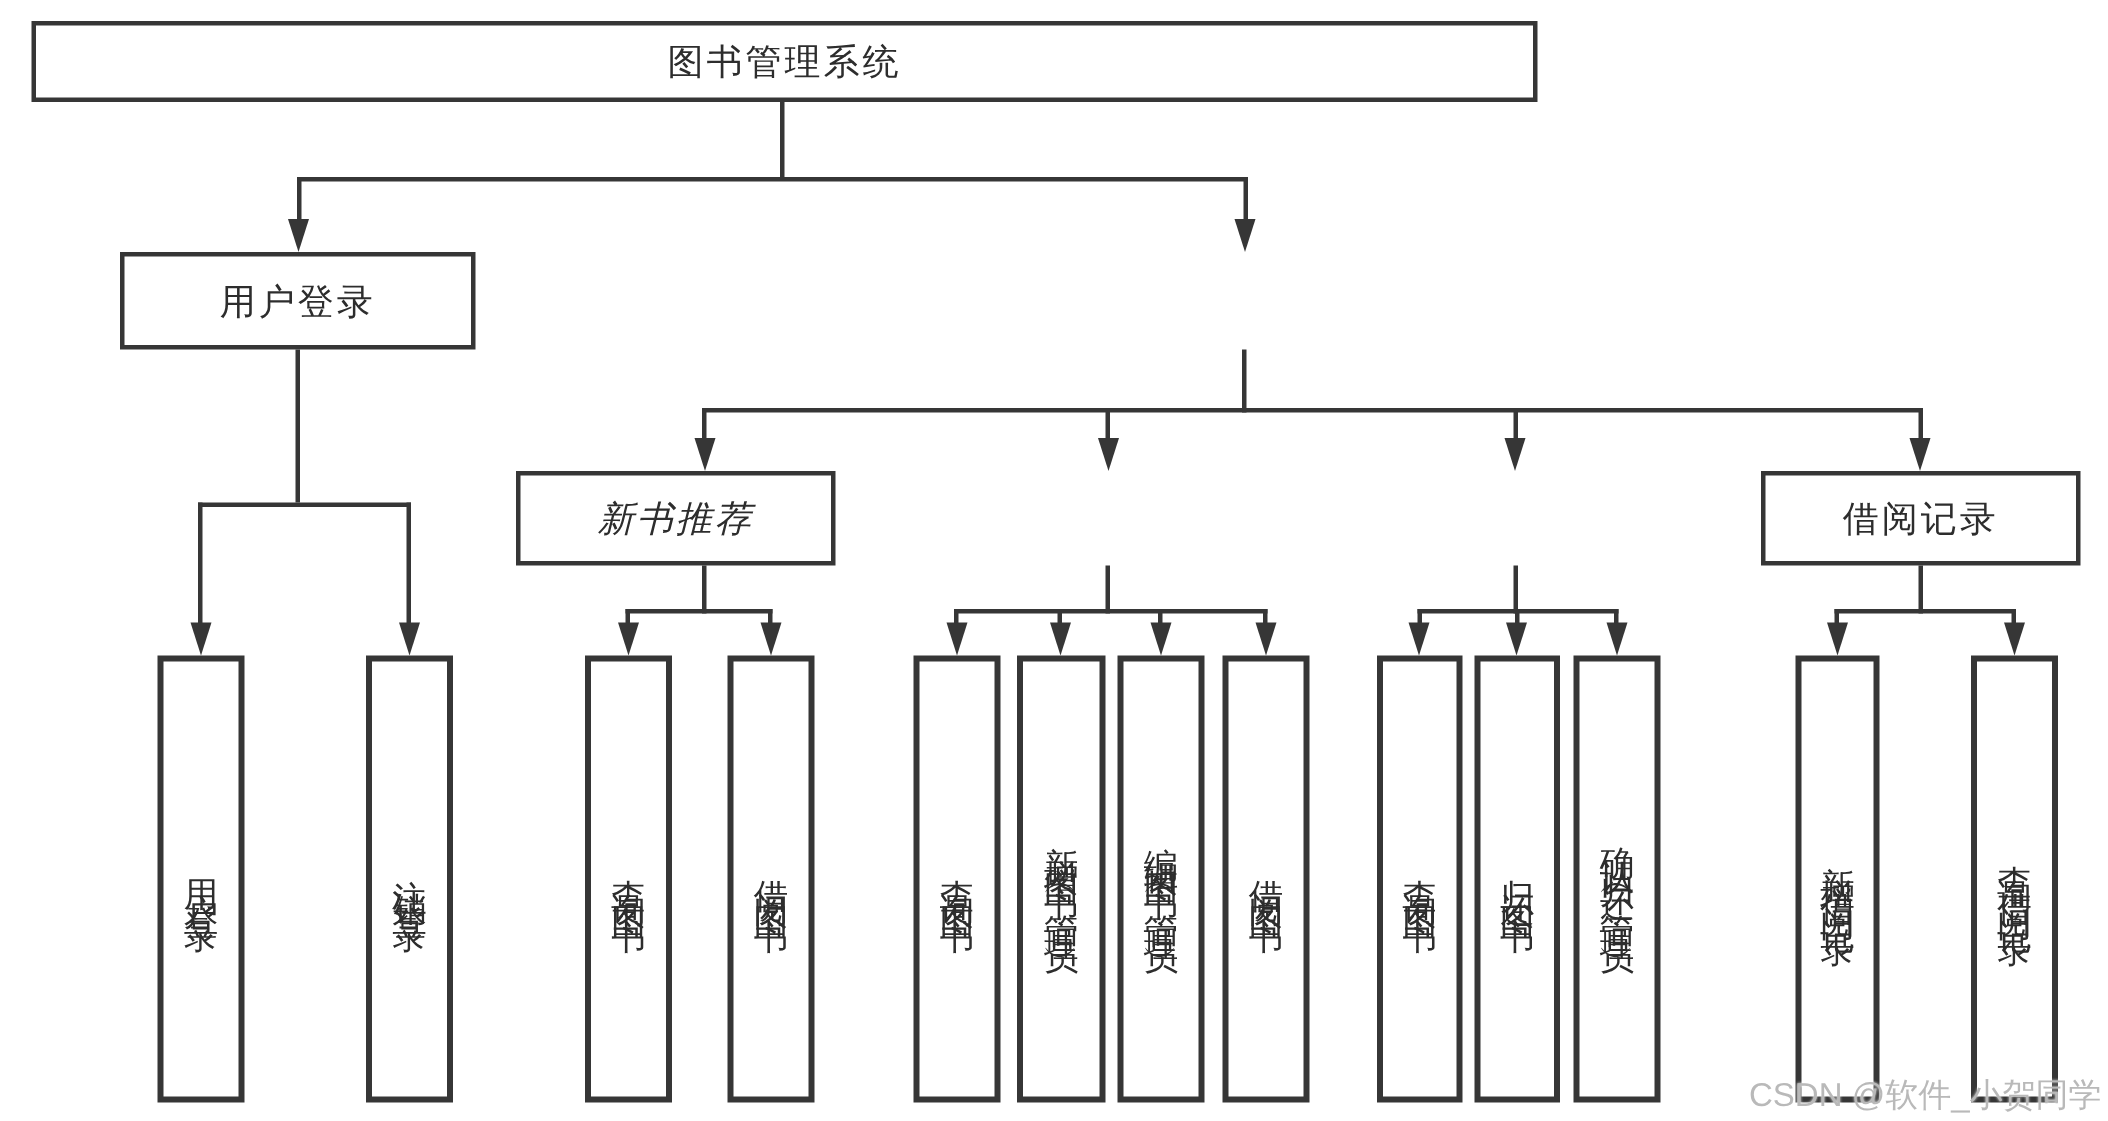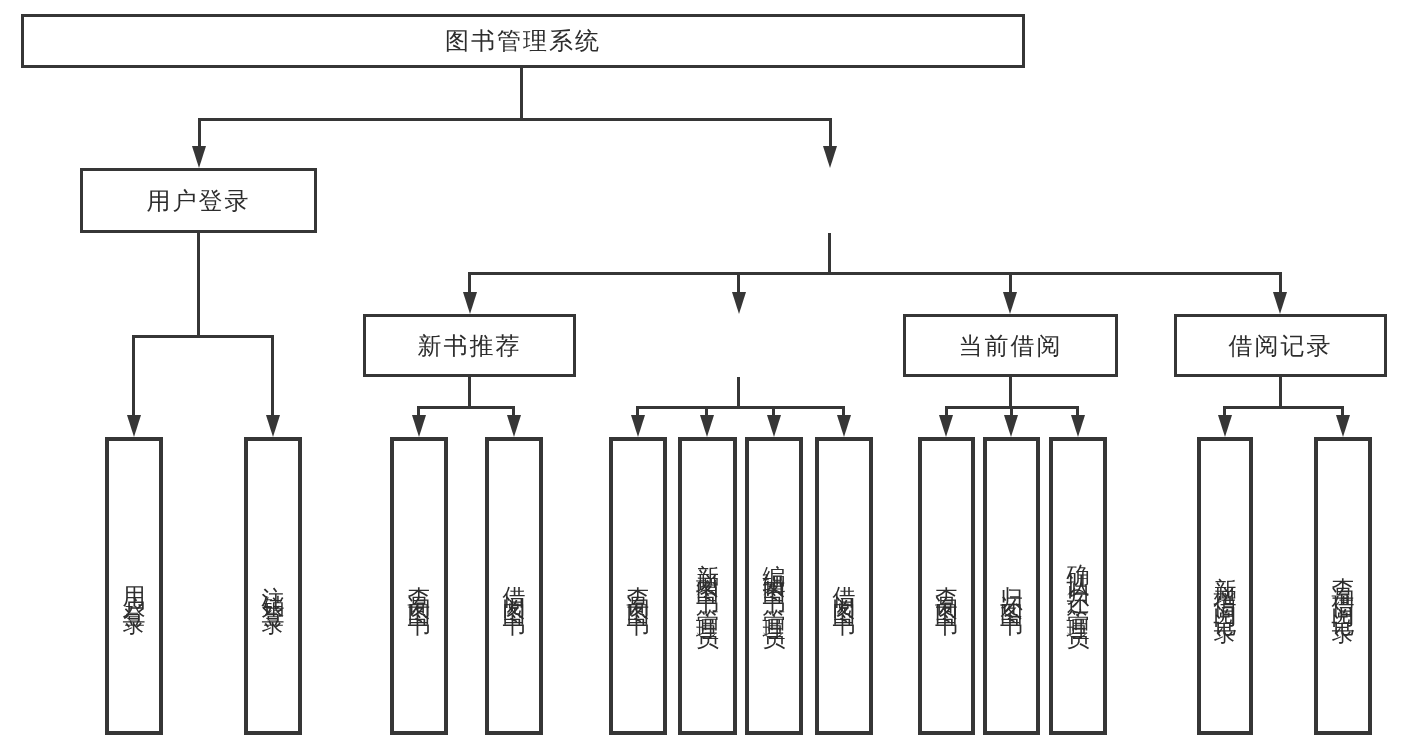--- a/index.html
+++ b/index.html
@@ -67,25 +67,22 @@
 <div class="stage">
 
   <div class="box" style="left:21px; top:14px; width:1004px; height:54px;">
     <span class="lbl">图书管理系统</span>
   </div>
 
   <div class="box" style="left:80px; top:168px; width:237px; height:65px;">
     <span class="lbl">用户登录</span>
   </div>
 
-  <div class="box" style="left:363px; top:314px; width:213px; height:63px;">
+  <div class="box" style="left:344px; top:314px; width:213px; height:63px;font-style:italic;">
     <span class="lbl">新书推荐</span>
-  </div>
-  <div class="box" style="left:903px; top:314px; width:215px; height:63px;">
-    <span class="lbl">当前借阅</span>
   </div>
   <div class="box" style="left:1174px; top:314px; width:213px; height:63px;">
     <span class="lbl">借阅记录</span>
   </div>
 
   <div class="box leaf" style="left:105px; top:437px; width:58px; height:298px;">
     <span class="vlbl">用户登录</span>
   </div>
   <div class="box leaf" style="left:244px; top:437px; width:58px; height:298px;">
     <span class="vlbl">注销登录</span>
@@ -194,14 +191,15 @@
 
   <div>
     <div class="vline" style="left:1279px; top:377px; height:32px;"></div>
     <div class="hline" style="left:1223px; top:406px; width:121px;"></div>
     <div class="vline" style="left:1223px; top:406px; height:11px;"></div>
     <div class="vline" style="left:1341px; top:406px; height:11px;"></div>
     <div class="arrow" style="left:1218px; top:415px;"></div>
     <div class="arrow" style="left:1336px; top:415px;"></div>
   </div>
 
+  <div class="watermark">CSDN @软件_小贺同学</div>
 
 </div>
 
 </body></html>

